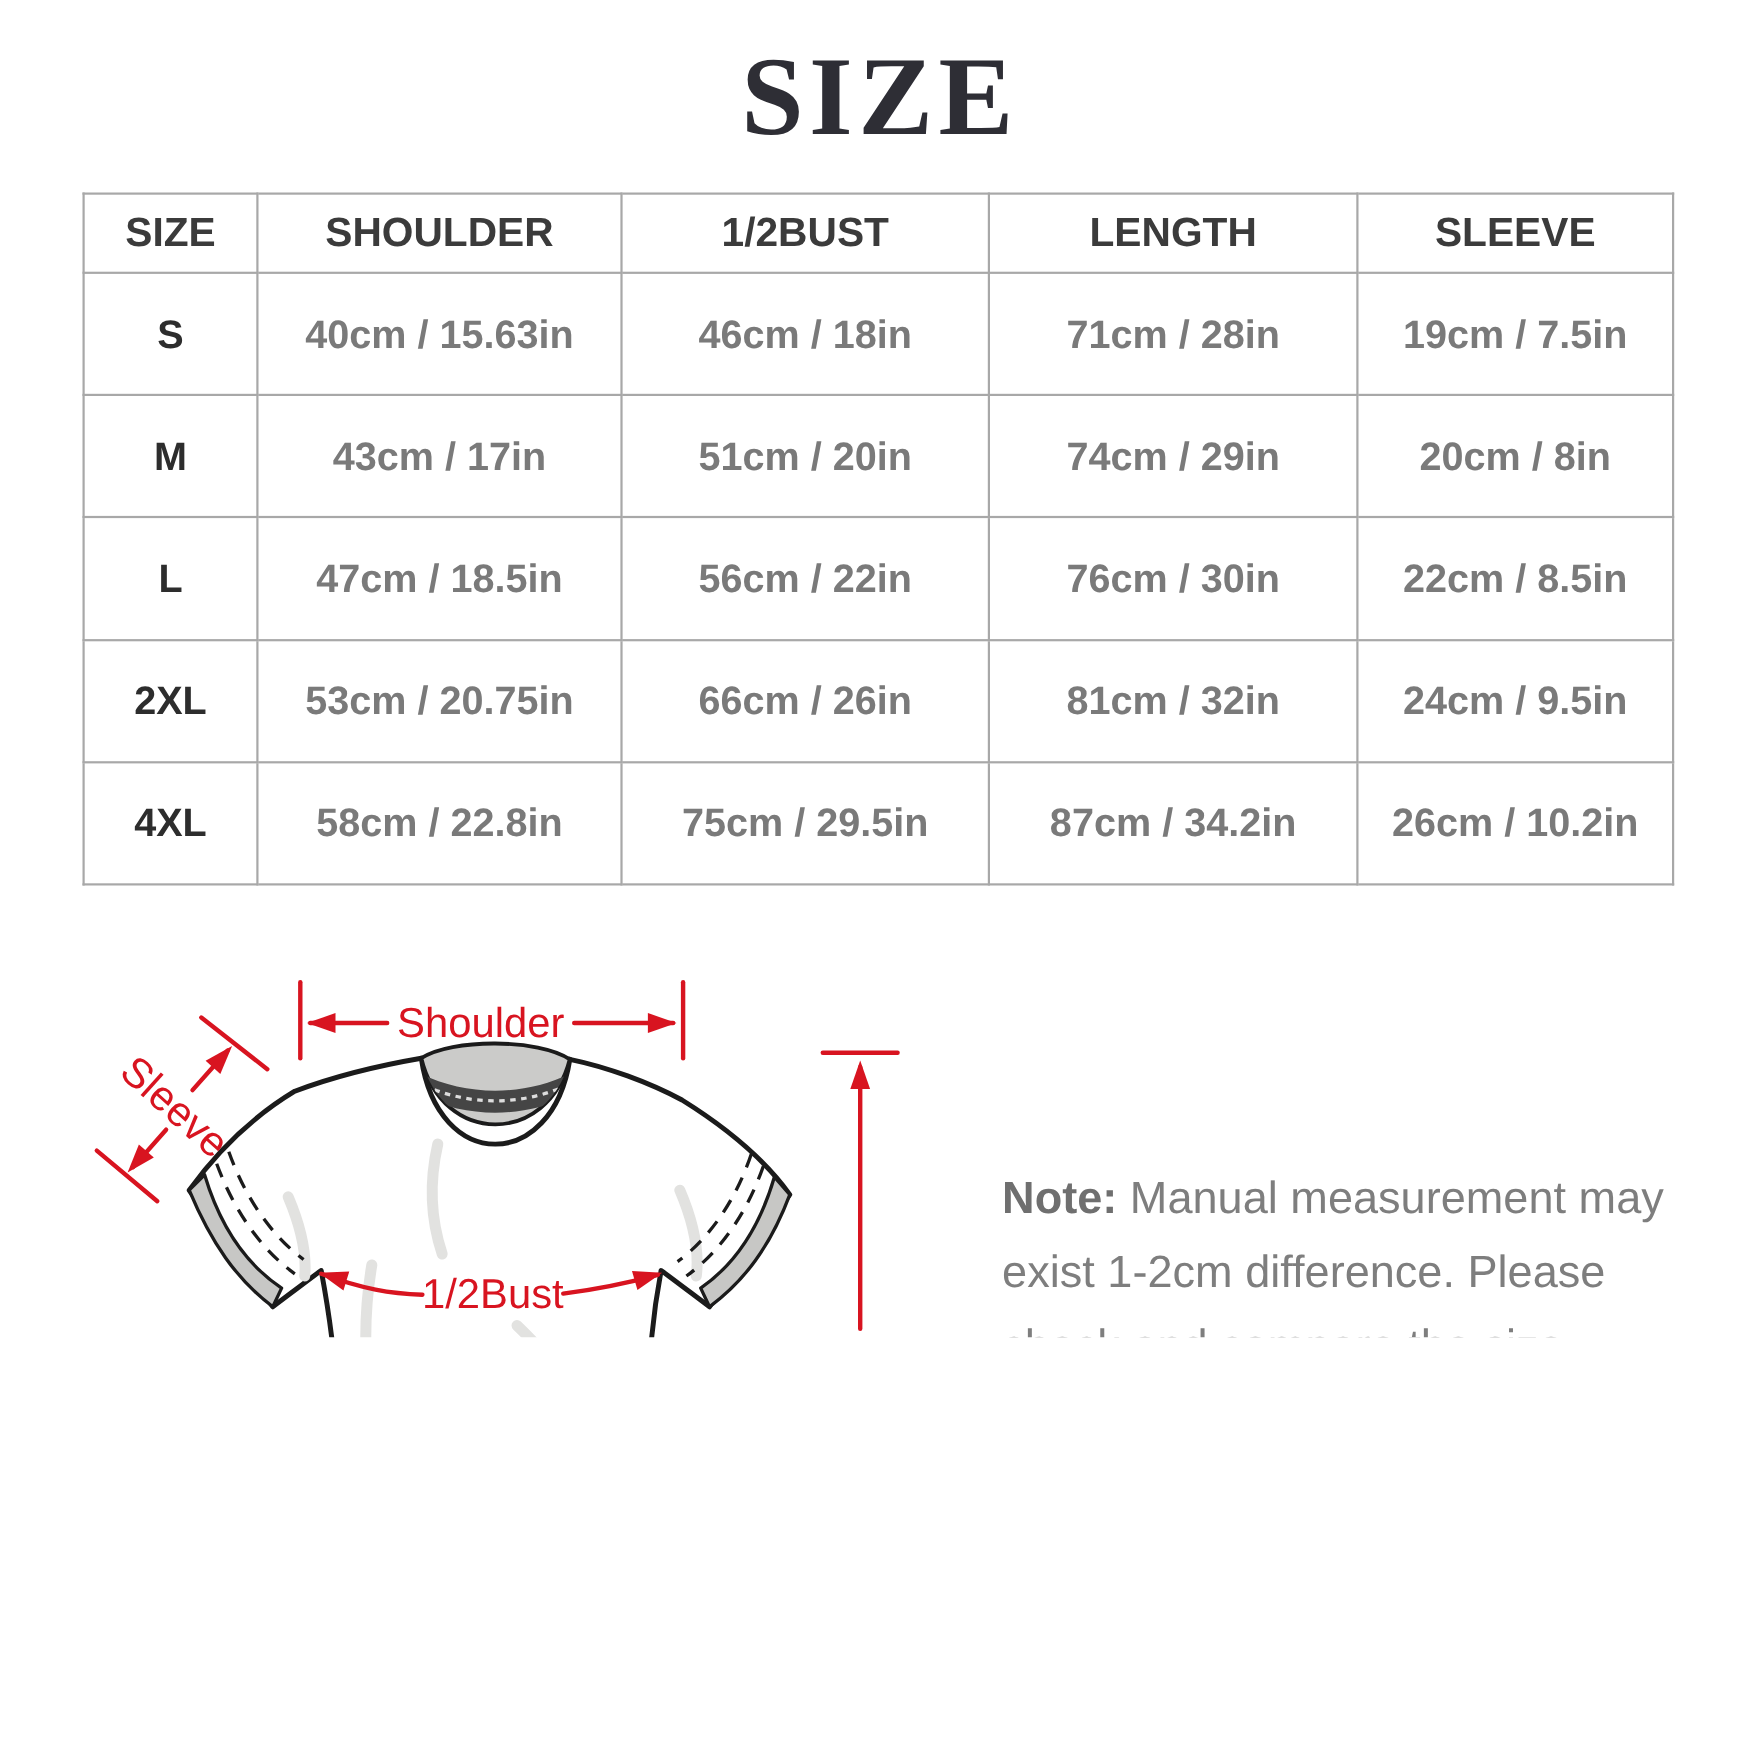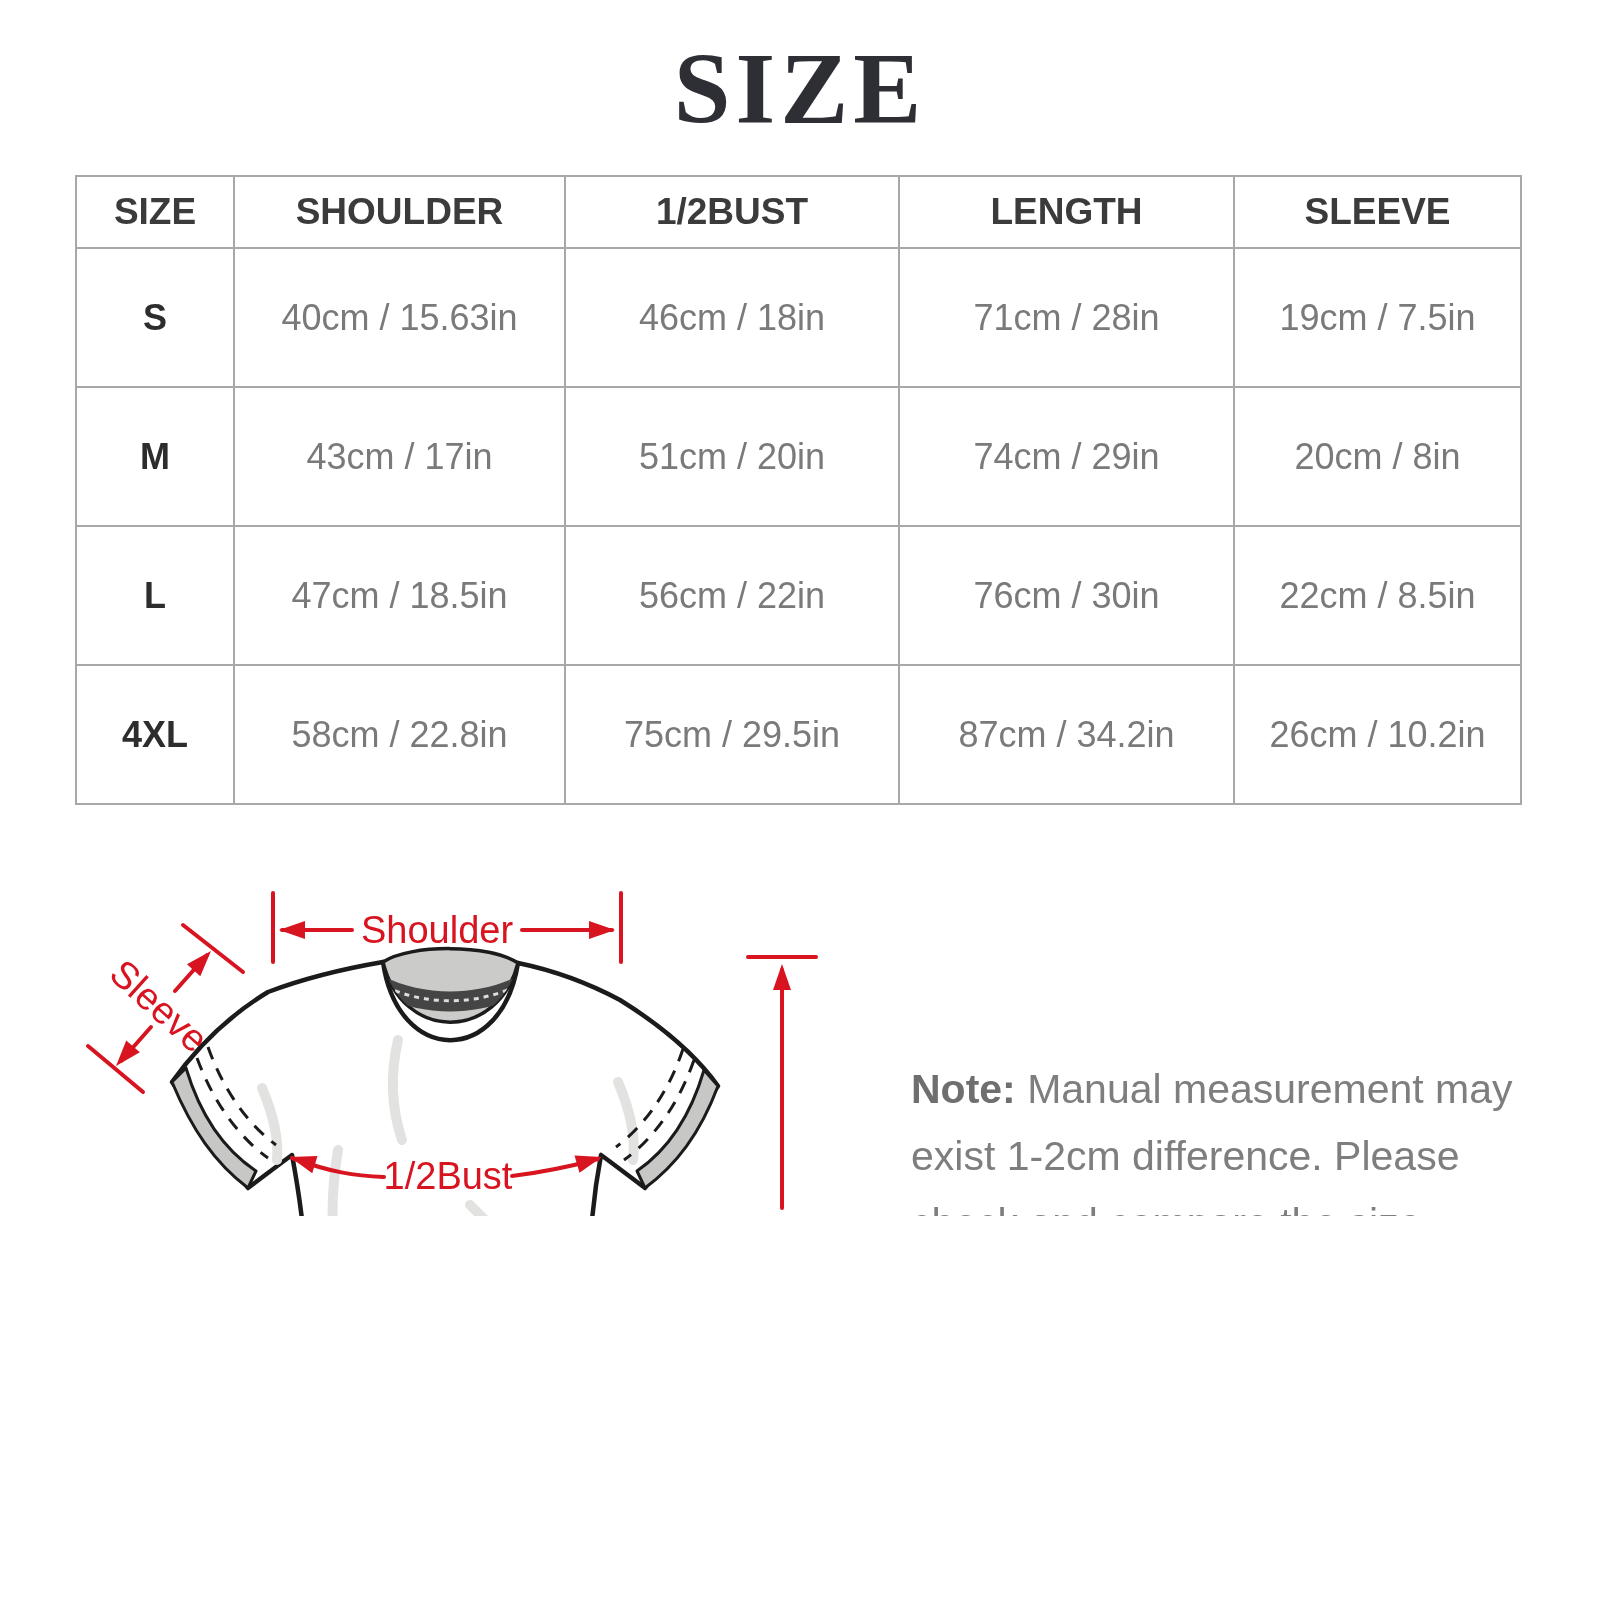--- a/index.html
+++ b/index.html
@@ -24,21 +24,21 @@
   }
   table.size-table{
     position:absolute;left:75px;top:175px;width:1447px;height:630px;
     border-collapse:collapse;table-layout:fixed;
   }
   .size-table th,.size-table td{
     border:2px solid var(--table-border);text-align:center;vertical-align:middle;
     height:70px;padding:0;white-space:nowrap;overflow:hidden;
   }
   .size-table th{font-size:37px;font-weight:700;color:var(--text-dark);}
-  .size-table td{font-size:36px;font-weight:400;color:var(--text-gray);}
+  .size-table td{font-size:36px;font-weight:700;color:var(--text-gray);}
   .size-table td.size-col{font-weight:700;color:#2d2d2d;}
   .col-size{width:158px;}
   .col-shoulder{width:331px;}
   .col-bust{width:334px;}
   .col-length{width:335px;}
   .diagram{position:absolute;left:0;top:850px;width:1600px;height:750px;}
   .shirt-line{fill:#ffffff;stroke:var(--ink);stroke-width:4.5;stroke-linejoin:round;stroke-linecap:round;}
   .shirt-dash{fill:none;stroke:var(--ink);stroke-width:3;stroke-dasharray:13 10;stroke-linecap:butt;}
   .gray-fill{fill:#c7c7c5;stroke:var(--ink);stroke-width:3;stroke-linejoin:round;}
   .collar-gray{fill:#cbcbc9;stroke:var(--ink);stroke-width:3.5;stroke-linejoin:round;}
@@ -91,20 +91,27 @@
           <td>51cm / 20in</td>
           <td>74cm / 29in</td>
           <td>20cm / 8in</td>
         </tr>
         <tr>
           <td class="size-col">L</td>
           <td>47cm / 18.5in</td>
           <td>56cm / 22in</td>
           <td>76cm / 30in</td>
           <td>22cm / 8.5in</td>
+        </tr>
+        <tr>
+          <td class="size-col">2XL</td>
+          <td>53cm / 20.75in</td>
+          <td>66cm / 26in</td>
+          <td>81cm / 32in</td>
+          <td>24cm / 9.5in</td>
         </tr>
         <tr>
           <td class="size-col">4XL</td>
           <td>58cm / 22.8in</td>
           <td>75cm / 29.5in</td>
           <td>87cm / 34.2in</td>
           <td>26cm / 10.2in</td>
         </tr>
       </tbody>
   </table>

